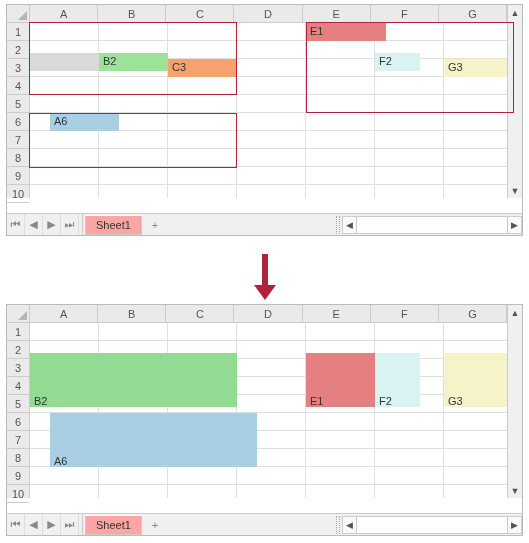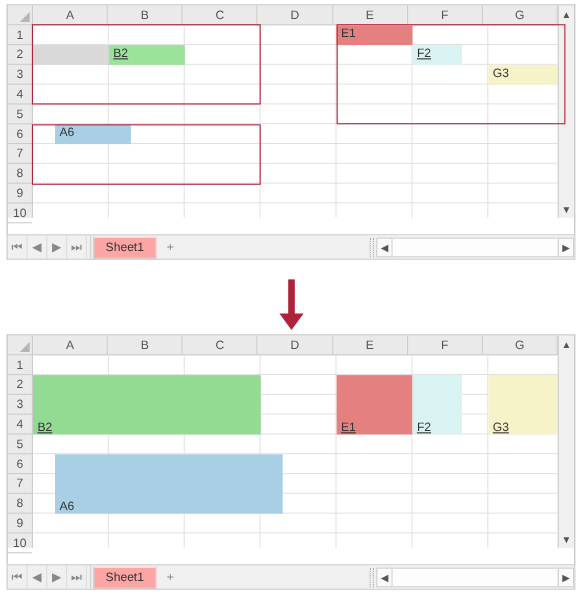--- a/index.html
+++ b/index.html
@@ -188,24 +188,24 @@
     position: absolute;
     left: -8px; bottom: -14px;
     border-style: solid;
     border-width: 15px 11px 0 11px;
     border-color: #b0213a transparent transparent transparent;
   }
   
   .cA { left: 0;     width: 69px; }
   .cB { left: 69px;  width: 69px; }
   .cC { left: 138px; width: 69px; }
-  .cE { left: 276px; width: 69px; }
+  .cE { left: 276px; width: 80px; }
   .cF { left: 345px; width: 45px; }
   .cG { left: 414px; width: 69px; }
-  .r1 { top: 0; } .r2 { top: 18px; text-decoration: underline; } .r3 { top: 36px; } .r6 { top: 90px; margin-left: 20px; }
+  .r1 { top: 0; } .r2 { top: 30px; } .r3 { top: 36px; } .r6 { top: 90px; margin-left: 20px; }
   .h3 { height: 54px !important; }
 </style>
 </head>
 <body>
 
 <div class="panel">
   <div class="grid-wrap">
     <div class="corner"></div>
     <div class="col-headers">
       <div class="col-h" style="width:69px">A</div>
@@ -225,20 +225,21 @@
       <div class="row-h">6</div>
       <div class="row-h">7</div>
       <div class="row-h">8</div>
       <div class="row-h">9</div>
       <div class="row-h">10</div>
     </div>
     <div class="cells">
       <div class="cell-grid-lines"></div>
       <div class="cell cA r2" style="background:#d9d9d9"></div>
       <div class="cell cB r2" style="background:#9be29b">B2</div>
+      <div class="cell cC r3" style="background:#f5a26e">C3</div>
       <div class="cell cE r1" style="background:#e58080">E1</div>
       <div class="cell cF r2" style="background:#d9f3f3">F2</div>
       <div class="cell cG r3" style="background:#f7f3c8">G3</div>
       <div class="cell cA r6" style="background:#a9cfe4">A6</div>
 
       <div class="outline" style="left:-1px; top:-1px; width:208px; height:73px"></div>
       <div class="outline" style="left:276px; top:-1px; width:208px; height:91px"></div>
       <div class="outline" style="left:-1px; top:90px; width:208px; height:55px"></div>
     </div>
     <div class="vscroll">

